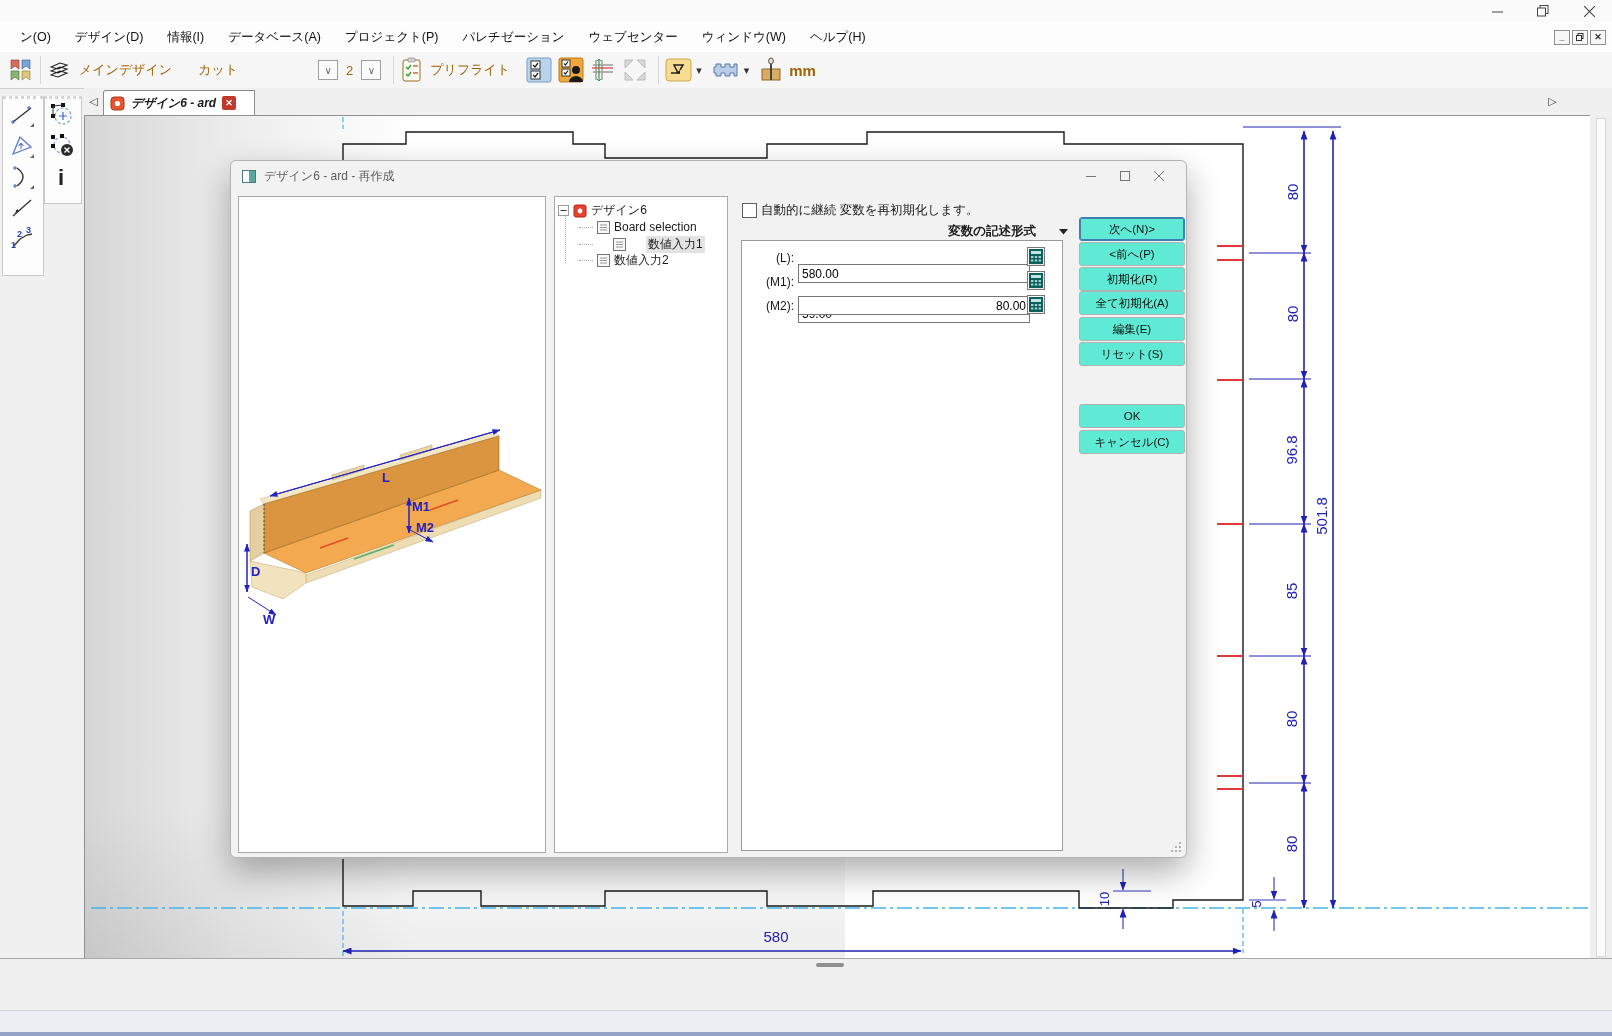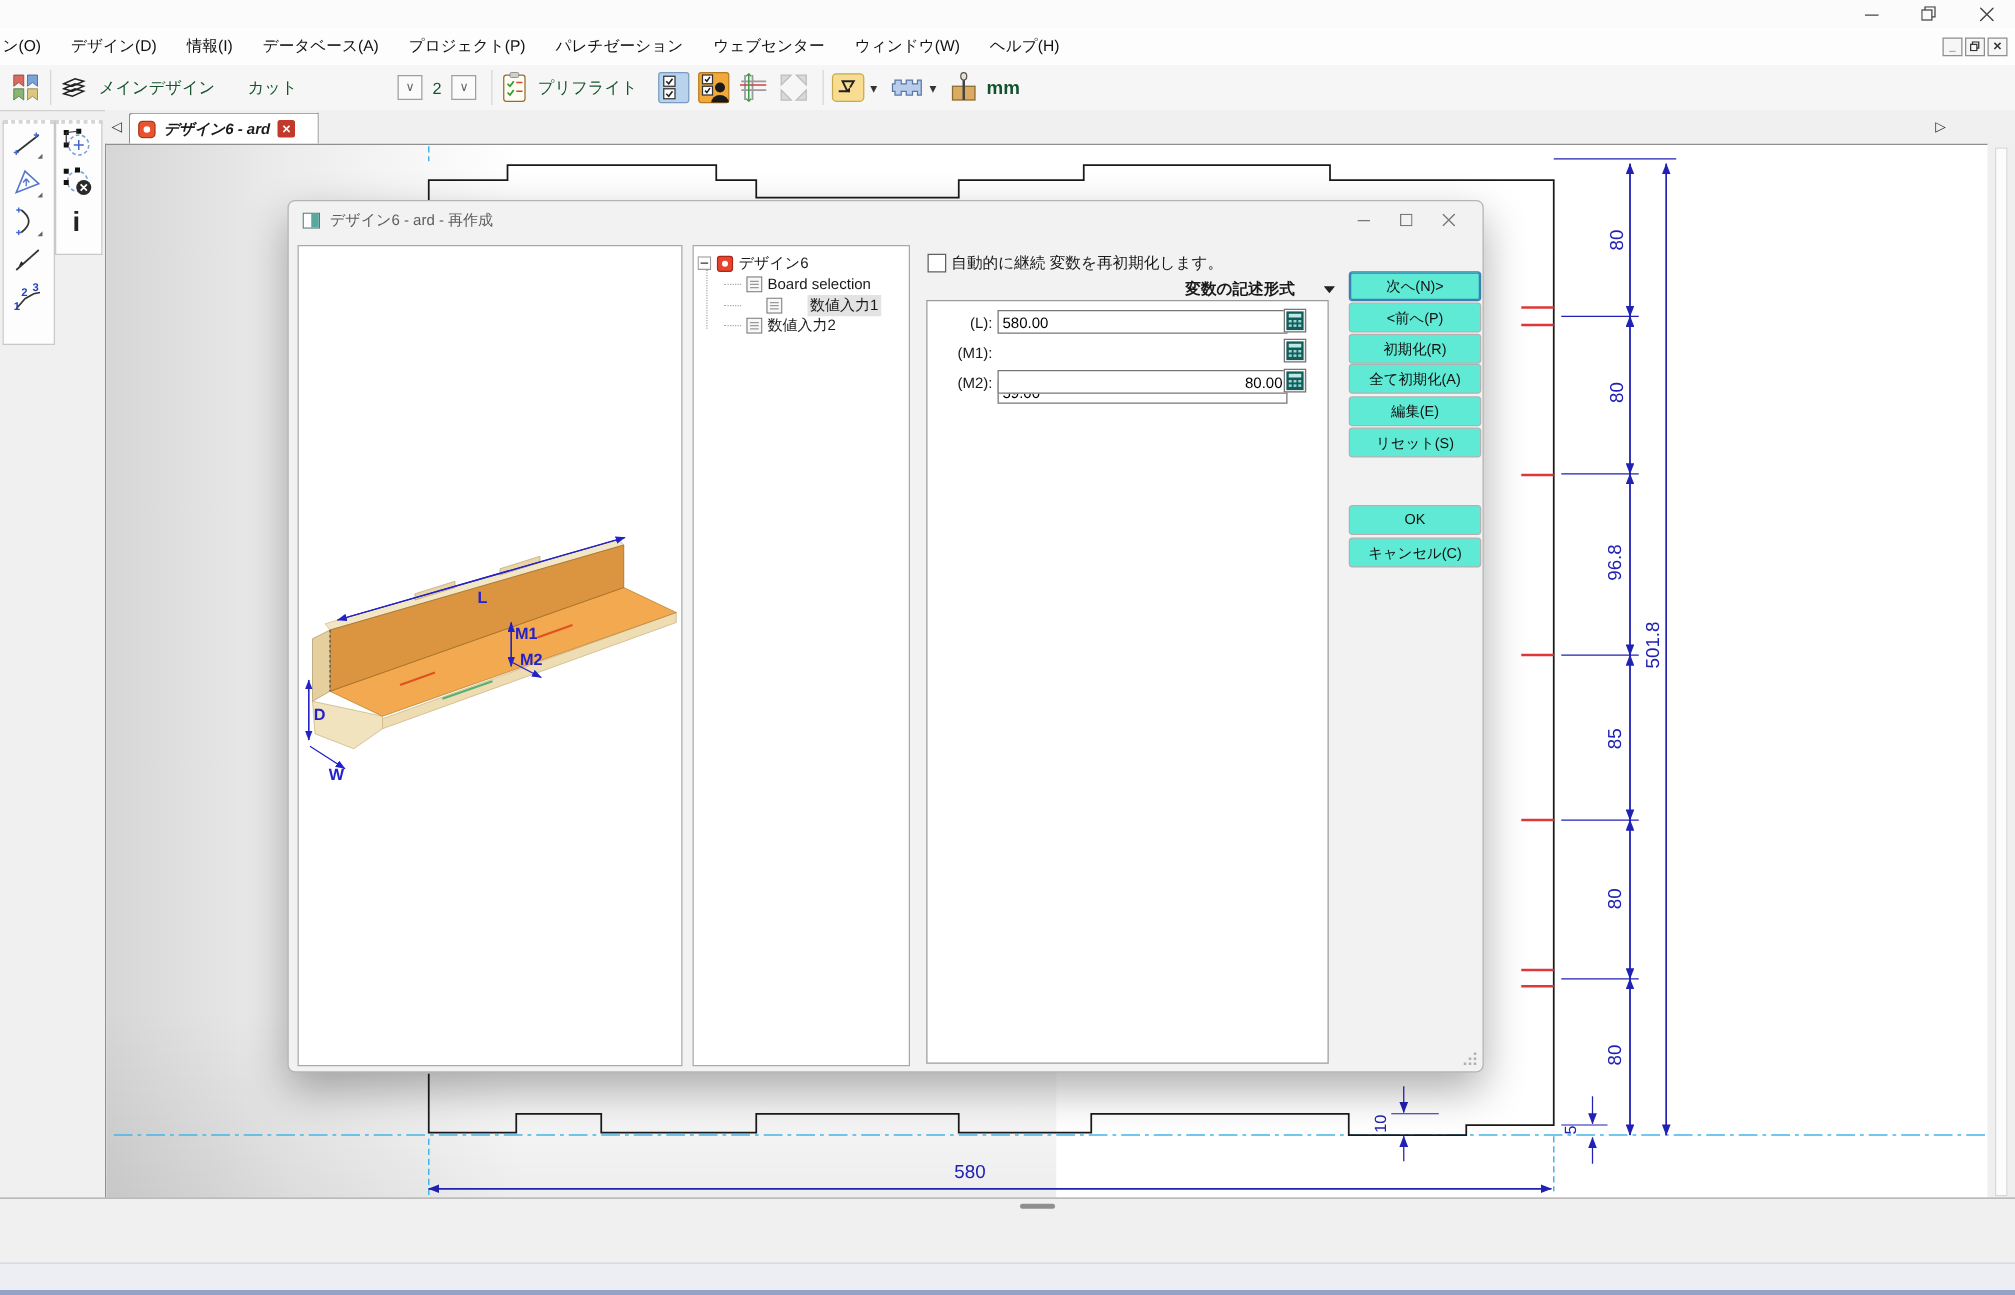--- a/index.html
+++ b/index.html
@@ -10,21 +10,21 @@
   
   #titlebar{left:0;top:0;width:1612px;height:22px;background:#fbfbfb}
   .winbtn{width:46px;height:22px;display:flex;align-items:center;justify-content:center;color:#444}
   #menubar{left:0;top:22px;width:1612px;height:30px;background:#fdfdfd;border-bottom:1px solid #dedede}
   .menuitem{font-size:12.5px;color:#111;padding:0 12px;white-space:nowrap}
   .mdibtn{width:14px;height:13px;border:1px solid #8f8f8f;background:#f6f6f6;margin-left:2px;
           display:flex;align-items:center;justify-content:center;font-size:9px;font-weight:bold;color:#333;line-height:1}
   
   #toolbar{left:0;top:52px;width:1612px;height:36px;background:#f6f6f6;border-bottom:1px solid #cfcfcf}
   .tsep{width:1px;height:28px;background:#d6d6d6;margin:0 6px}
-  .tlabel{font-size:13px;color:#14532d;white-space:nowrap}
+  .tlabel{font-size:13px;color:#a16207;white-space:nowrap}
   .combo{width:18px;height:18px;border:1px solid #9f9f9f;background:#fbfbfb;display:flex;align-items:center;justify-content:center;color:#666;font-size:10px}
   .tbtn{display:flex;align-items:center;justify-content:center}
   
   #tabbar{left:84px;top:88px;width:1528px;height:27px;background:#f0f0f0}
   #tab{left:103px;top:90px;width:152px;height:25px;background:#fff;border:1px solid #8c8c8c;border-bottom:none;
        display:flex;align-items:center;gap:6px;padding:0 6px;box-sizing:border-box;border-top-left-radius:3px}
   .chev{font-size:11px;color:#333}
   #tabtitle{font-size:12px;font-weight:bold;font-style:italic;white-space:nowrap}
   #tabclose{width:14px;height:14px;background:#c0392b;color:#fff;font-size:9px;font-weight:bold;border-radius:2px;
             display:flex;align-items:center;justify-content:center;line-height:1}
@@ -74,21 +74,21 @@
       </div>
     <div class="winbtn">
         <svg width="11" height="11">
           <path d="M0,0 L11,11 M11,0 L0,11" stroke="#444" stroke-width="1.1"></path>
         </svg>
       </div>
   </div>
 </div>
 
 <div class="abs row" id="menubar">
-  <span class="menuitem" style="padding-left:2px">ン(O)</span>
+  <span class="menuitem" style="padding-left:20px">ン(O)</span>
   <span class="menuitem">デザイン(D)</span>
   <span class="menuitem">情報(I)</span>
   <span class="menuitem">データベース(A)</span>
   <span class="menuitem">プロジェクト(P)</span>
   <span class="menuitem">パレチゼーション</span>
   <span class="menuitem">ウェブセンター</span>
   <span class="menuitem">ウィンドウ(W)</span>
   <span class="menuitem">ヘルプ(H)</span>
   <div class="row" style="margin-left:auto;margin-right:6px">
     <div class="mdibtn">_</div>
@@ -495,21 +495,21 @@
     <div class="abs row" style="right:0px;top:27px;gap:23px">
       <span style="font-size:12.5px;font-weight:bold;white-space:nowrap">変数の記述形式</span>
       <svg width="9" height="7">
           <path d="M0,1 L9,1 L4.5,6.5 z" fill="#222"></path>
         </svg>
     </div>
 
     <div class="abs" style="left:5px;top:44px;width:320px;height:609px;background:#fff;border:1px solid #9a9a9a">
 
       <span class="flabel" style="left:8px;top:10px;width:44px">(L):</span>
-      <input class="fld" style="left: 56px; top: 7px; width: 224px;" value="580.00">
+      <input class="fld" style="left: 56px; top: 23px; width: 224px;" value="580.00">
       <button class="calcbtn" style="left:285px;top:6px">
         <svg width="14" height="15">
             <rect x="0" y="0" width="14" height="15" fill="#0e5f5c"></rect>
             <rect x="2" y="2" width="10" height="3" fill="#bfe8e4"></rect>
             <g fill="#9fd4d0">
               <rect x="2" y="7" width="2.4" height="2"></rect>
               <rect x="5.8" y="7" width="2.4" height="2"></rect>
               <rect x="9.6" y="7" width="2.4" height="2"></rect>
               <rect x="2" y="10.5" width="2.4" height="2"></rect>
               <rect x="5.8" y="10.5" width="2.4" height="2"></rect>

